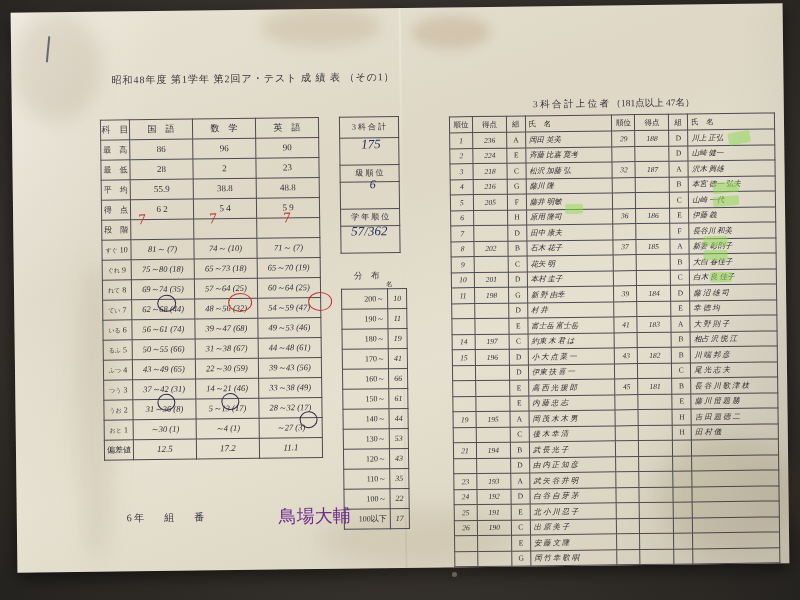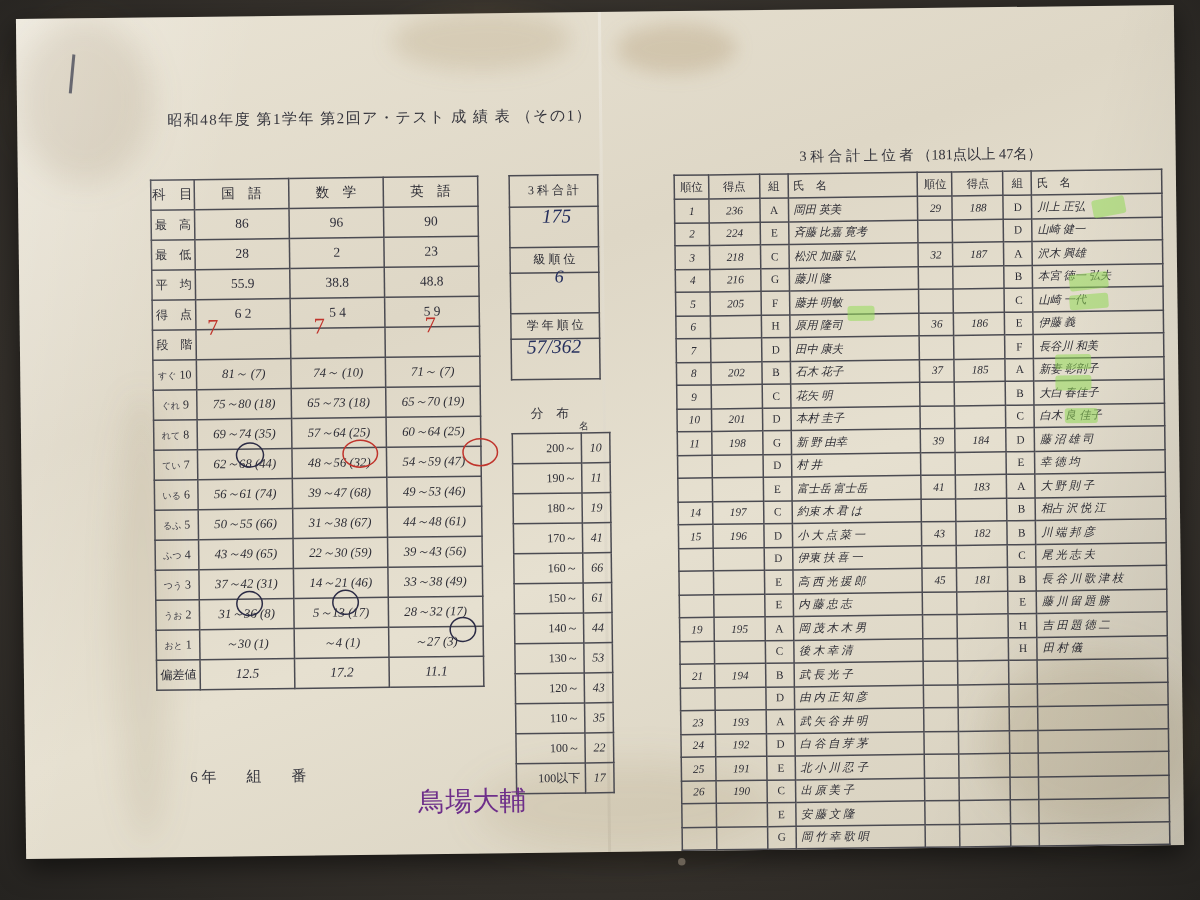--- a/index.html
+++ b/index.html
@@ -74,21 +74,21 @@
   .r-cls{width:13px;}
   .r-name{width:60px;text-align:left;padding-left:3px;}
   .marker{position:absolute;background:rgba(150,220,90,.55);border-radius:2px;pointer-events:none;}
 
   
   .circ{position:absolute;border:1.3px solid #2b2b45;border-radius:50%;pointer-events:none;}
   .circ-red{position:absolute;border:1.6px solid #c0342c;border-radius:50%;pointer-events:none;}
 
   
   #footer{position:absolute;left:110px;top:500px;font-size:10px;color:#33333b;}
-  #signature{position:absolute;left:262px;top:513px;font-size:18px;color:#6e2f8a;font-family:"Liberation Serif",serif;}
+  #signature{position:absolute;left:262px;top:495px;font-size:18px;color:#6e2f8a;font-family:"Liberation Serif",serif;}
 
   .redmark{position:absolute;color:#c0342c;font-size:15px;font-family:"Liberation Serif",serif;}
   .pen-note{position:absolute;color:#26305e;font-size:11px;font-family:"Liberation Serif",serif;font-style:italic;}
   .topmark{position:absolute;left:36px;top:24px;width:2px;height:26px;background:#42424c;transform:rotate(6deg);}
   .dot{position:absolute;left:452px;top:572px;width:5px;height:5px;border-radius:50%;background:#6b6256;}
 </style>
 </head>
 <body>
 
 <div id="stage">

